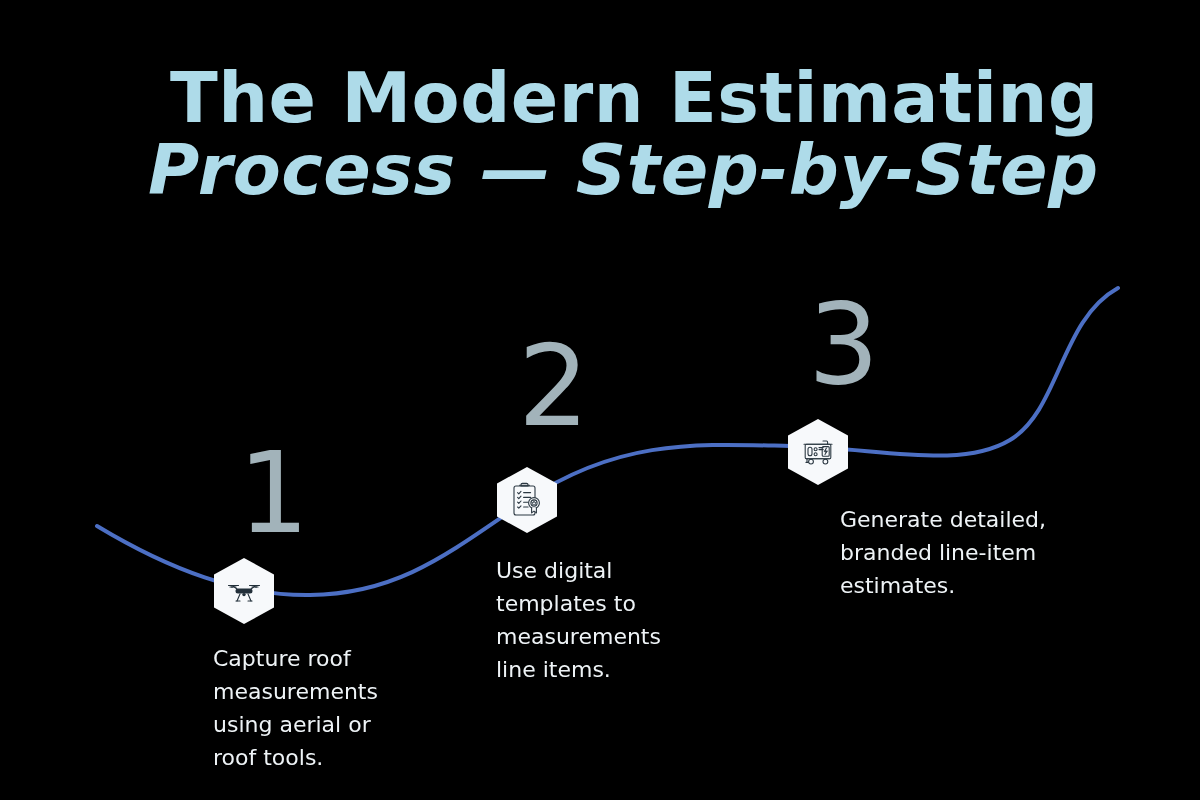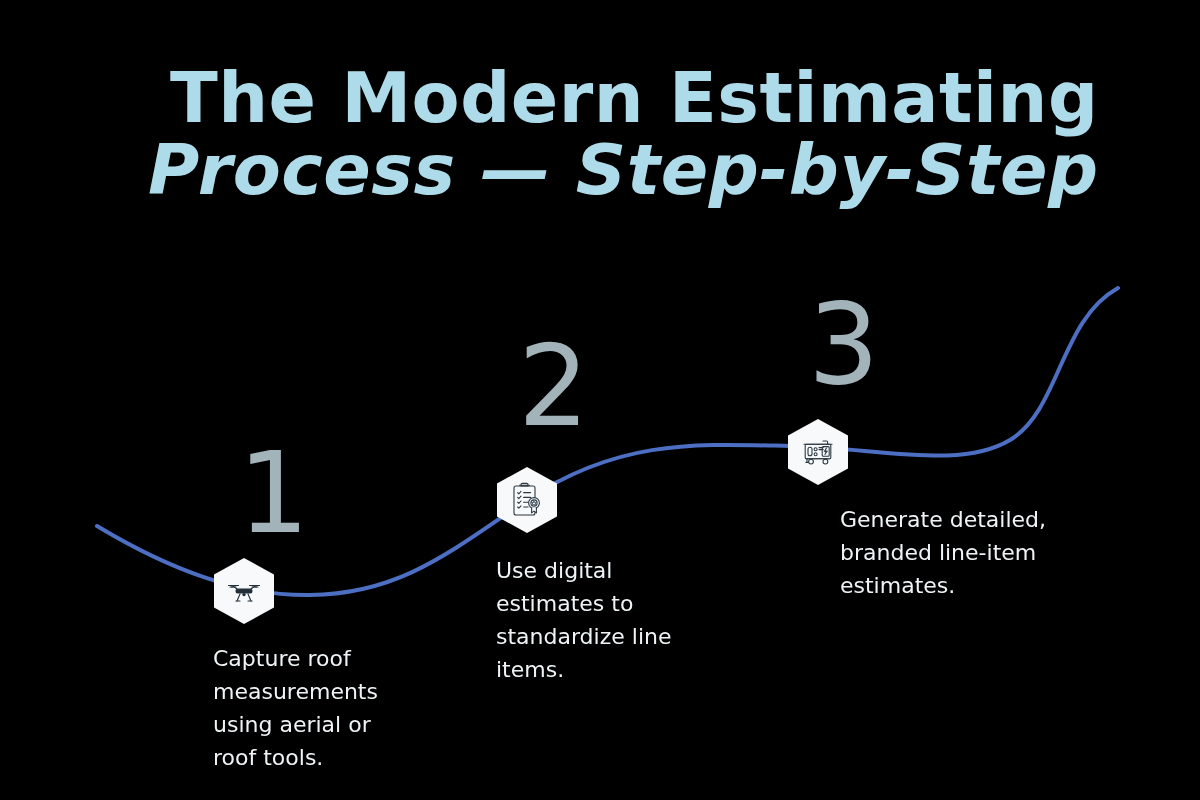--- a/index.html
+++ b/index.html
@@ -168,21 +168,21 @@
 
           <circle cx="23" cy="21" r="5.4" fill="#f7f9fb"></circle>
           <circle cx="23" cy="21" r="3.1"></circle>
           <path d="M23 19 l0.7 1.5 l1.6 0.15 l-1.2 1.1 l0.35 1.6 l-1.45 -0.85 l-1.45 0.85 l0.35 -1.6 l-1.2 -1.1 l1.6 -0.15 z" stroke-width="0.8"></path>
 
           <path d="M20.6 25.6 v5.3 l2.4 -1.8 l2.4 1.8 v-5.3" fill="#f7f9fb"></path>
         </g>
       </svg>
     </div>
 
-    <div class="step-caption">Use digital estimates to standardize line items.</div>
+    <div class="step-caption">Use digital templates to measurements line items.</div>
   </div>
 
   <div class="step step3">
     <div class="step-number">3</div>
 
     <div class="hex">
       <svg width="36" height="30" viewBox="0 0 36 30">
         <g stroke="#2b3842" stroke-width="1.1" fill="none" stroke-linejoin="round" stroke-linecap="round">
 
           <path d="M23 4 h3.6 a1 1 0 0 1 1 1 v2"></path>

